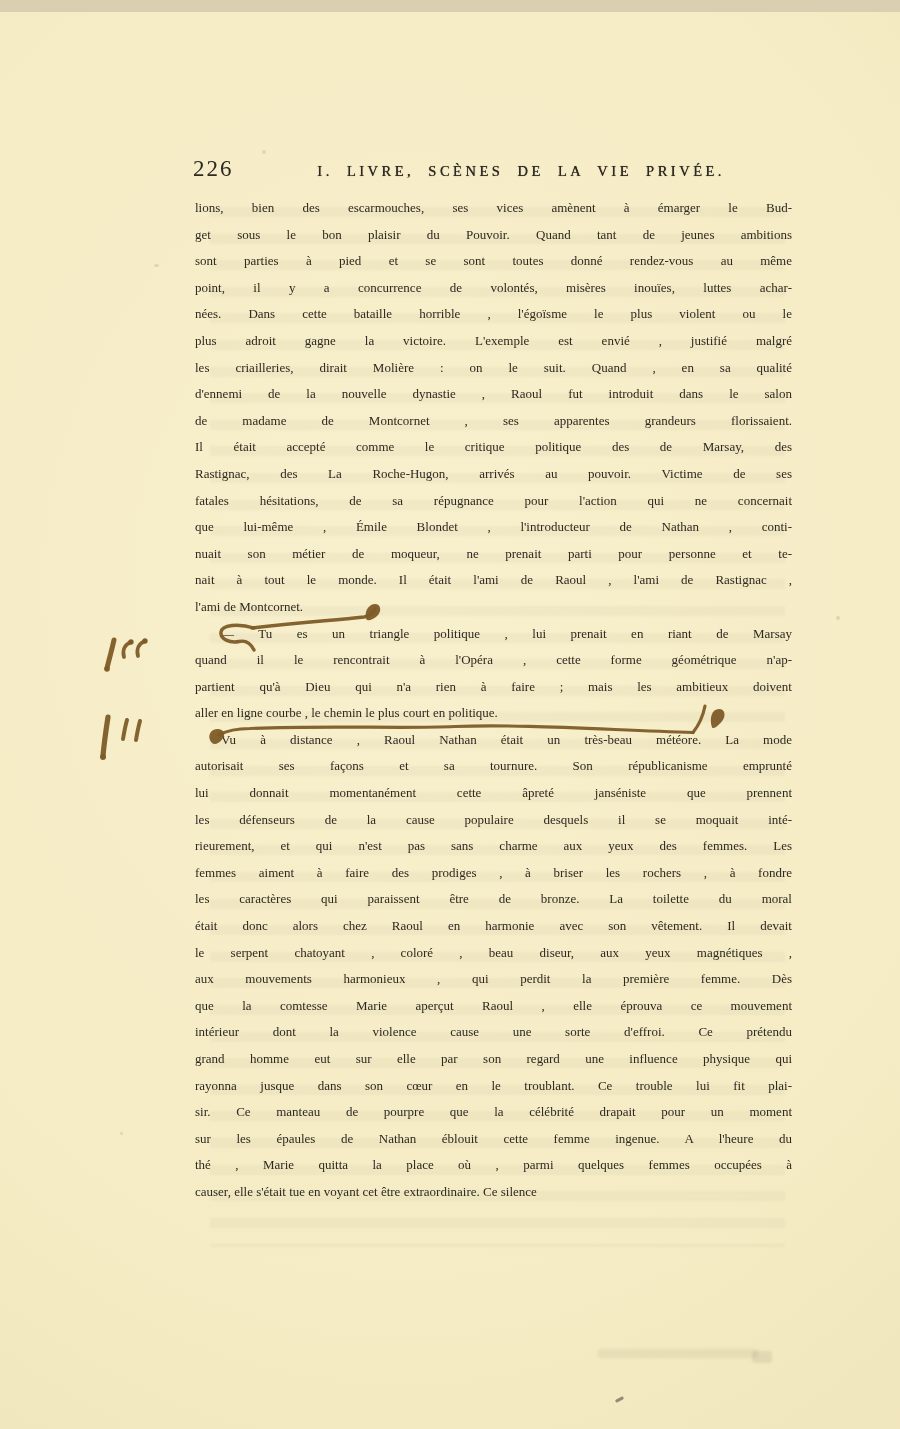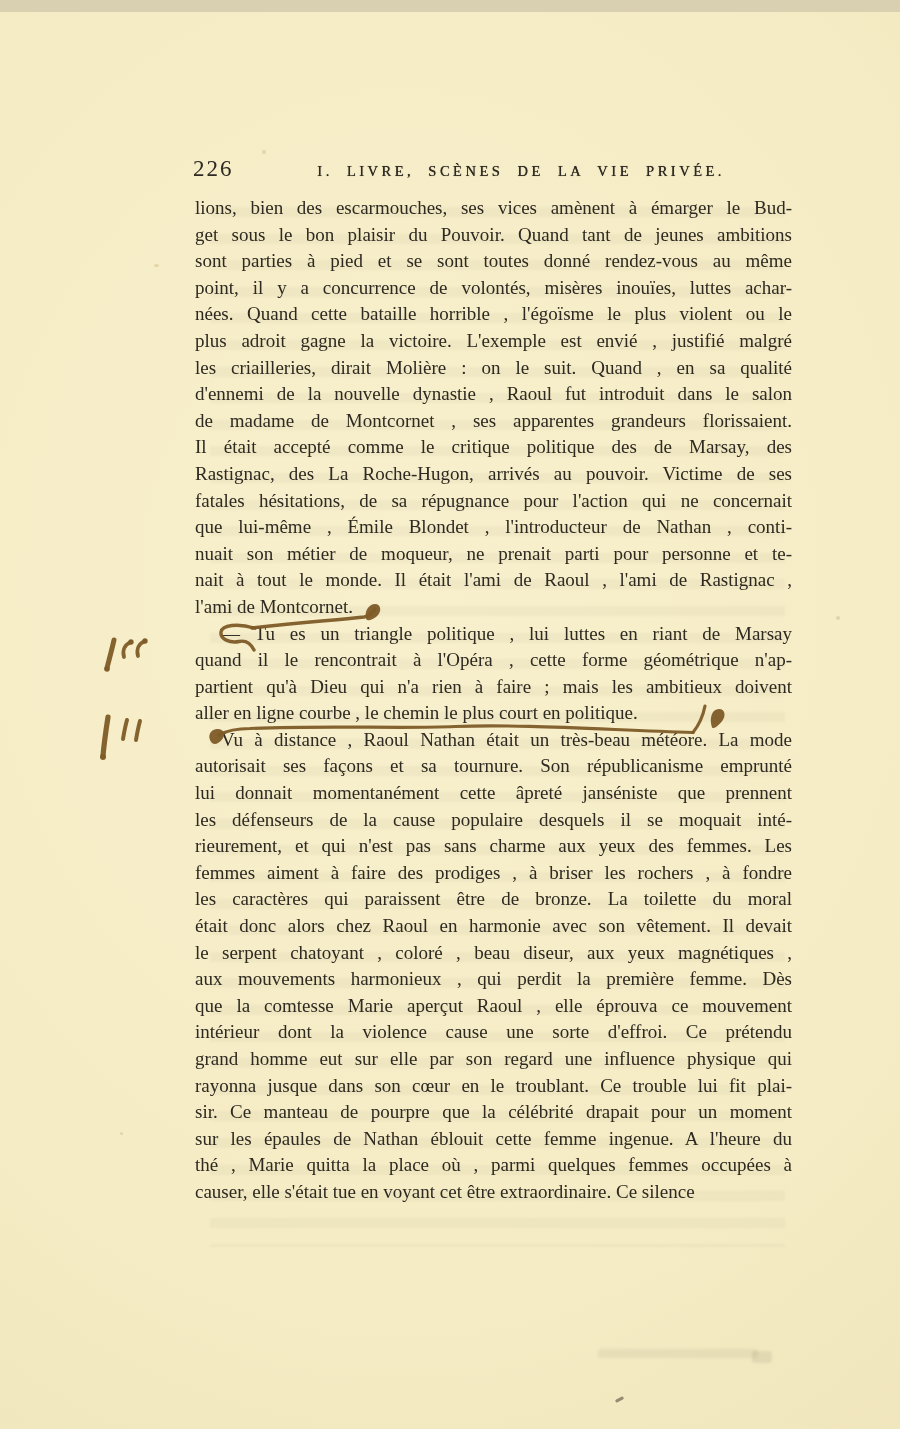--- a/index.html
+++ b/index.html
@@ -19,21 +19,21 @@
   }
   .running-title{
     position:absolute;left:255px;top:151px;width:470px;
     text-align:right;font-size:14.5px;
     letter-spacing:3.5px;word-spacing:7px;
     text-shadow:0 0 0.7px currentColor;
     white-space:nowrap;
   }
   .text-block{
     position:absolute;left:195px;top:183px;width:597px;
-    font-size:19px;line-height:26.6px;
+    font-size:13px;line-height:26.6px;
   }
   .line{
     text-align:justify;
     text-align-last:justify;
     text-justify:inter-word;
     height:26.6px;overflow:visible;white-space:nowrap;
   }
   .line.para-end{text-align-last:left;}
   .line.indent{text-indent:26px;}
   .ink-overlay{
@@ -64,33 +64,33 @@
   <div class="page-number">226</div>
   <div class="running-title">I. LIVRE, SCÈNES DE LA VIE PRIVÉE.</div>
 
   <div class="show-through"></div>
 
   <div class="text-block">
       <div class="line">lions, bien des escarmouches, ses vices amènent à émarger le Bud-</div>
       <div class="line">get sous le bon plaisir du Pouvoir. Quand tant de jeunes ambitions</div>
       <div class="line">sont parties à pied et se sont toutes donné rendez-vous au même</div>
       <div class="line">point, il y a concurrence de volontés, misères inouïes, luttes achar-</div>
-      <div class="line">nées. Quand cette bataille horrible , l'égoïsme le plus violent ou le</div>
+      <div class="line">nées. Dans cette bataille horrible , l'égoïsme le plus violent ou le</div>
       <div class="line">plus adroit gagne la victoire. L'exemple est envié , justifié malgré</div>
       <div class="line">les criailleries, dirait Molière : on le suit. Quand , en sa qualité</div>
       <div class="line">d'ennemi de la nouvelle dynastie , Raoul fut introduit dans le salon</div>
       <div class="line">de madame de Montcornet , ses apparentes grandeurs florissaient.</div>
       <div class="line">Il était accepté comme le critique politique des de Marsay, des</div>
       <div class="line">Rastignac, des La Roche-Hugon, arrivés au pouvoir. Victime de ses</div>
       <div class="line">fatales hésitations, de sa répugnance pour l'action qui ne concernait</div>
       <div class="line">que lui-même , Émile Blondet , l'introducteur de Nathan , conti-</div>
       <div class="line">nuait son métier de moqueur, ne prenait parti pour personne et te-</div>
       <div class="line">nait à tout le monde. Il était l'ami de Raoul , l'ami de Rastignac ,</div>
       <div class="line para-end">l'ami de Montcornet.</div>
-      <div class="line indent">— Tu es un triangle politique , lui luttes en riant de Marsay</div>
+      <div class="line indent">— Tu es un triangle politique , lui prenait en riant de Marsay</div>
       <div class="line">quand il le rencontrait à l'Opéra , cette forme géométrique n'ap-</div>
       <div class="line">partient qu'à Dieu qui n'a rien à faire ; mais les ambitieux doivent</div>
       <div class="line para-end">aller en ligne courbe , le chemin le plus court en politique.</div>
       <div class="line indent">Vu à distance , Raoul Nathan était un très-beau météore. La mode</div>
       <div class="line">autorisait ses façons et sa tournure. Son républicanisme emprunté</div>
       <div class="line">lui donnait momentanément cette âpreté janséniste que prennent</div>
       <div class="line">les défenseurs de la cause populaire desquels il se moquait inté-</div>
       <div class="line">rieurement, et qui n'est pas sans charme aux yeux des femmes. Les</div>
       <div class="line">femmes aiment à faire des prodiges , à briser les rochers , à fondre</div>
       <div class="line">les caractères qui paraissent être de bronze. La toilette du moral</div>

